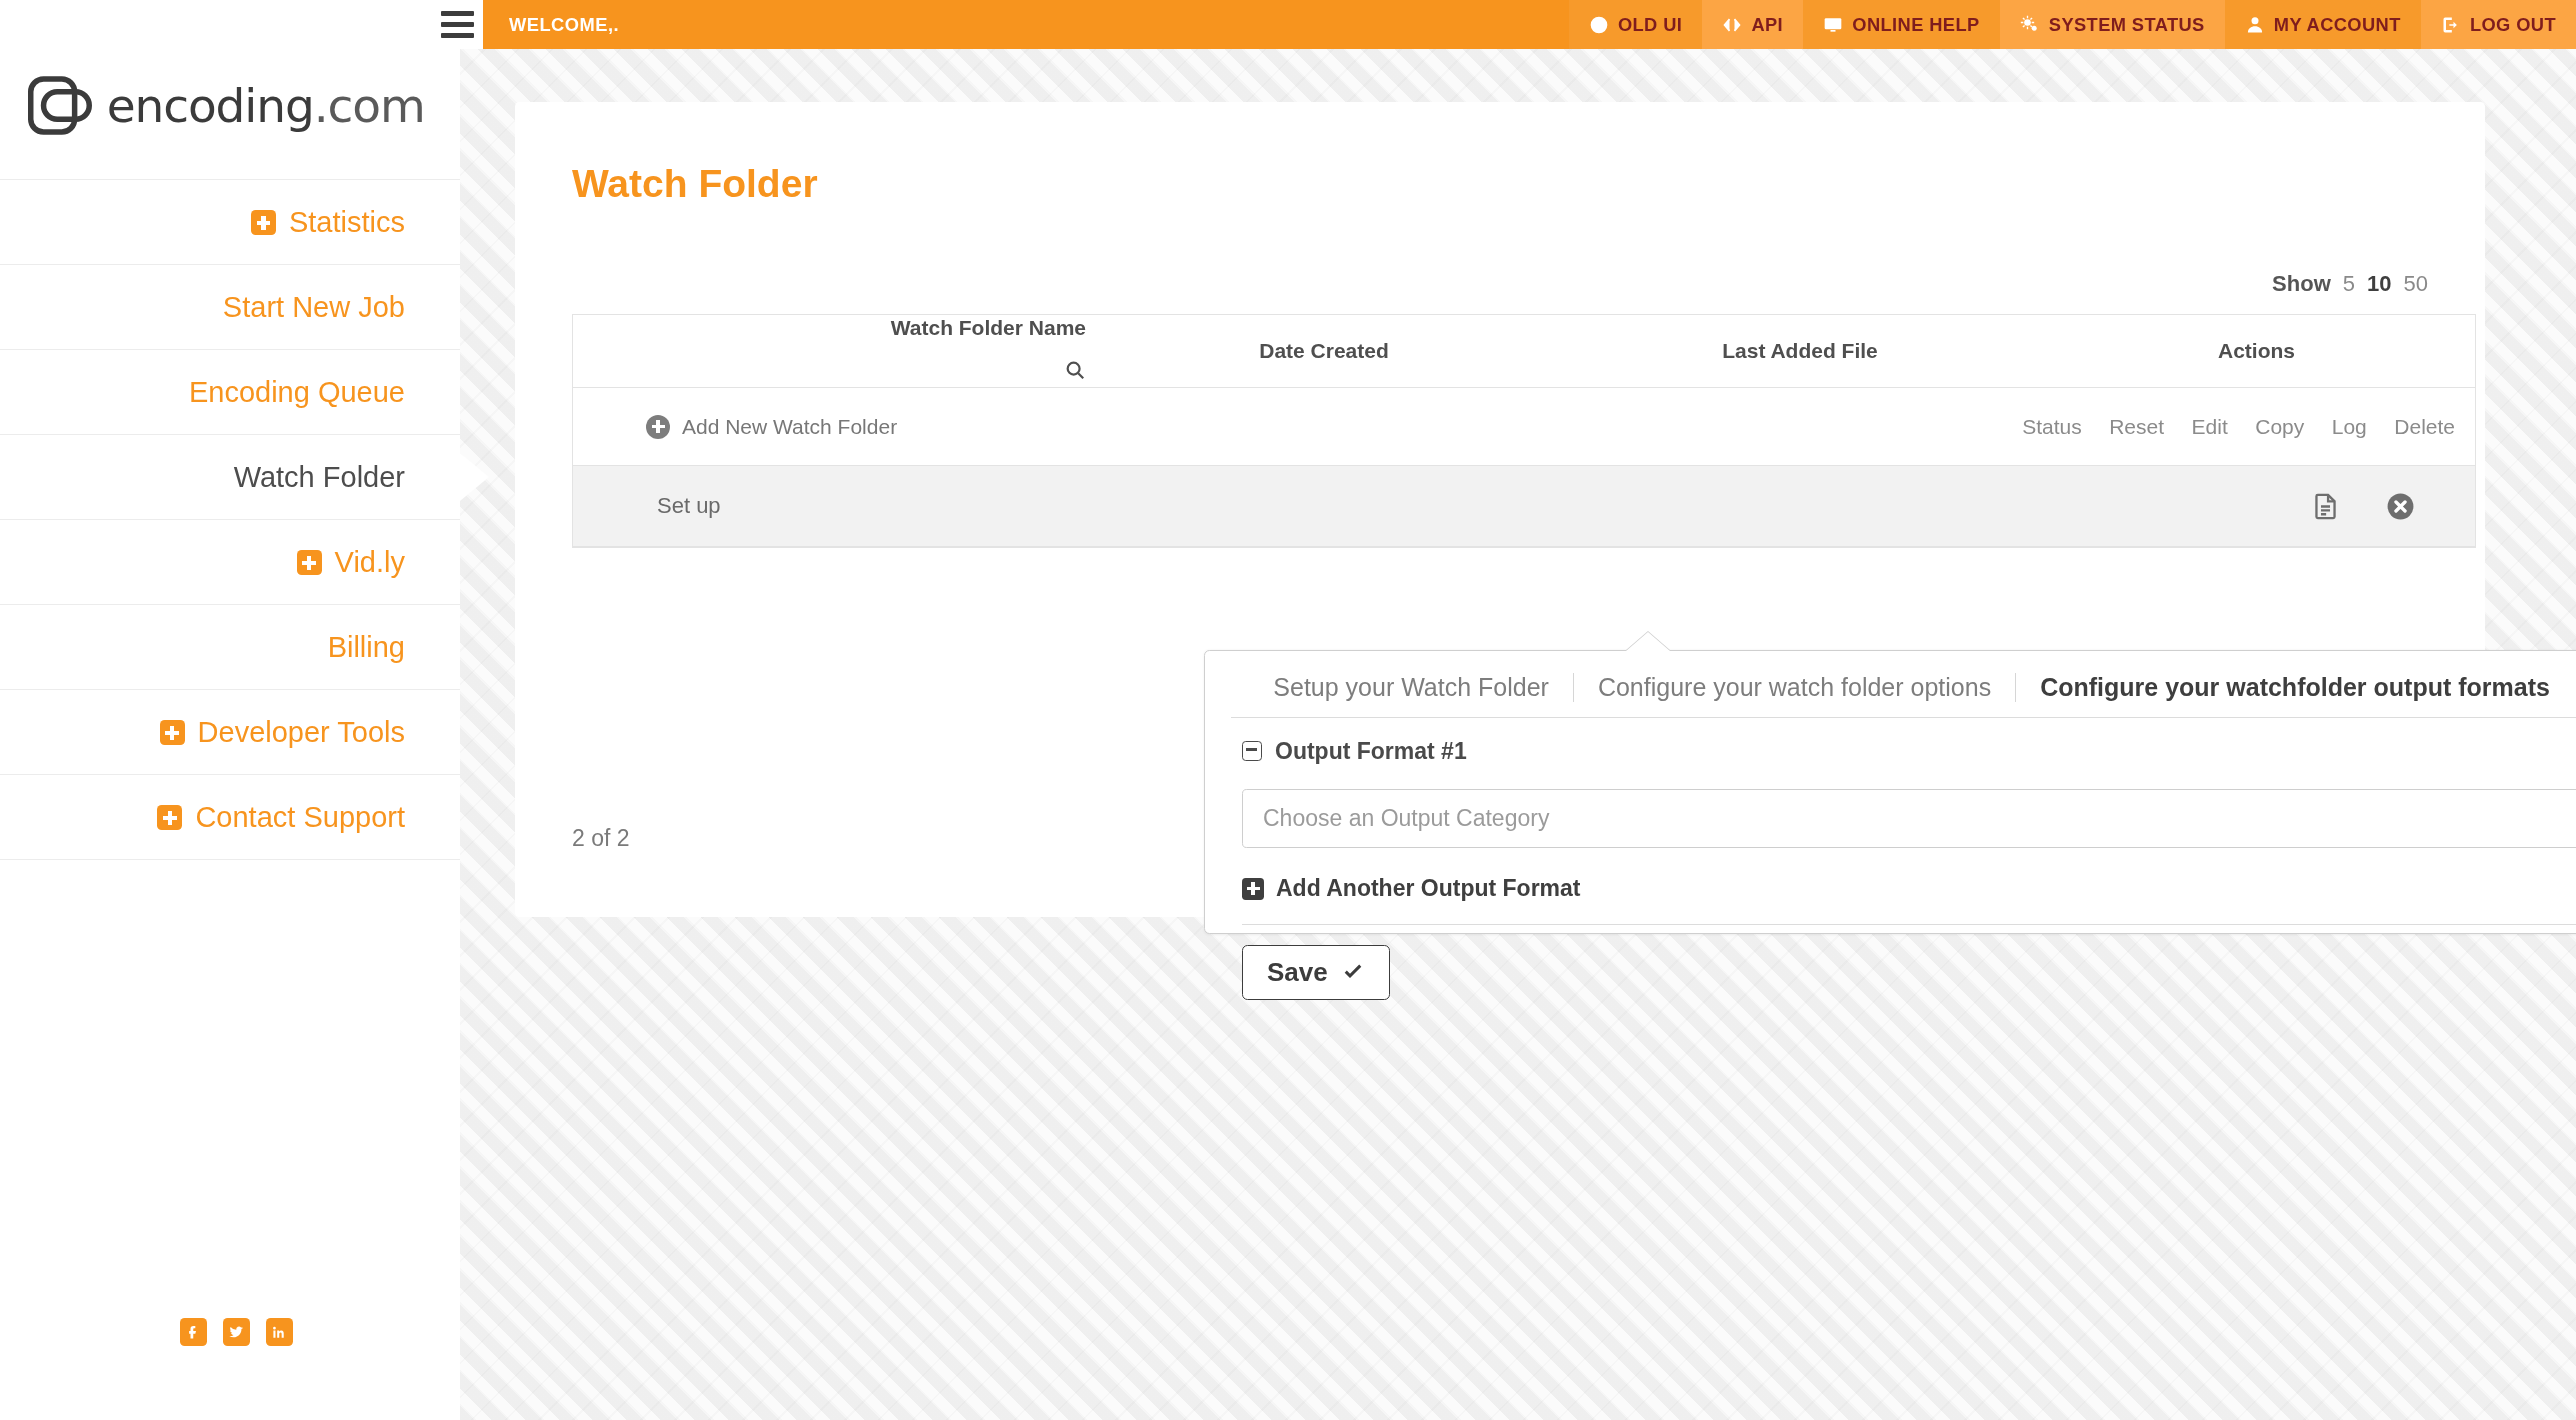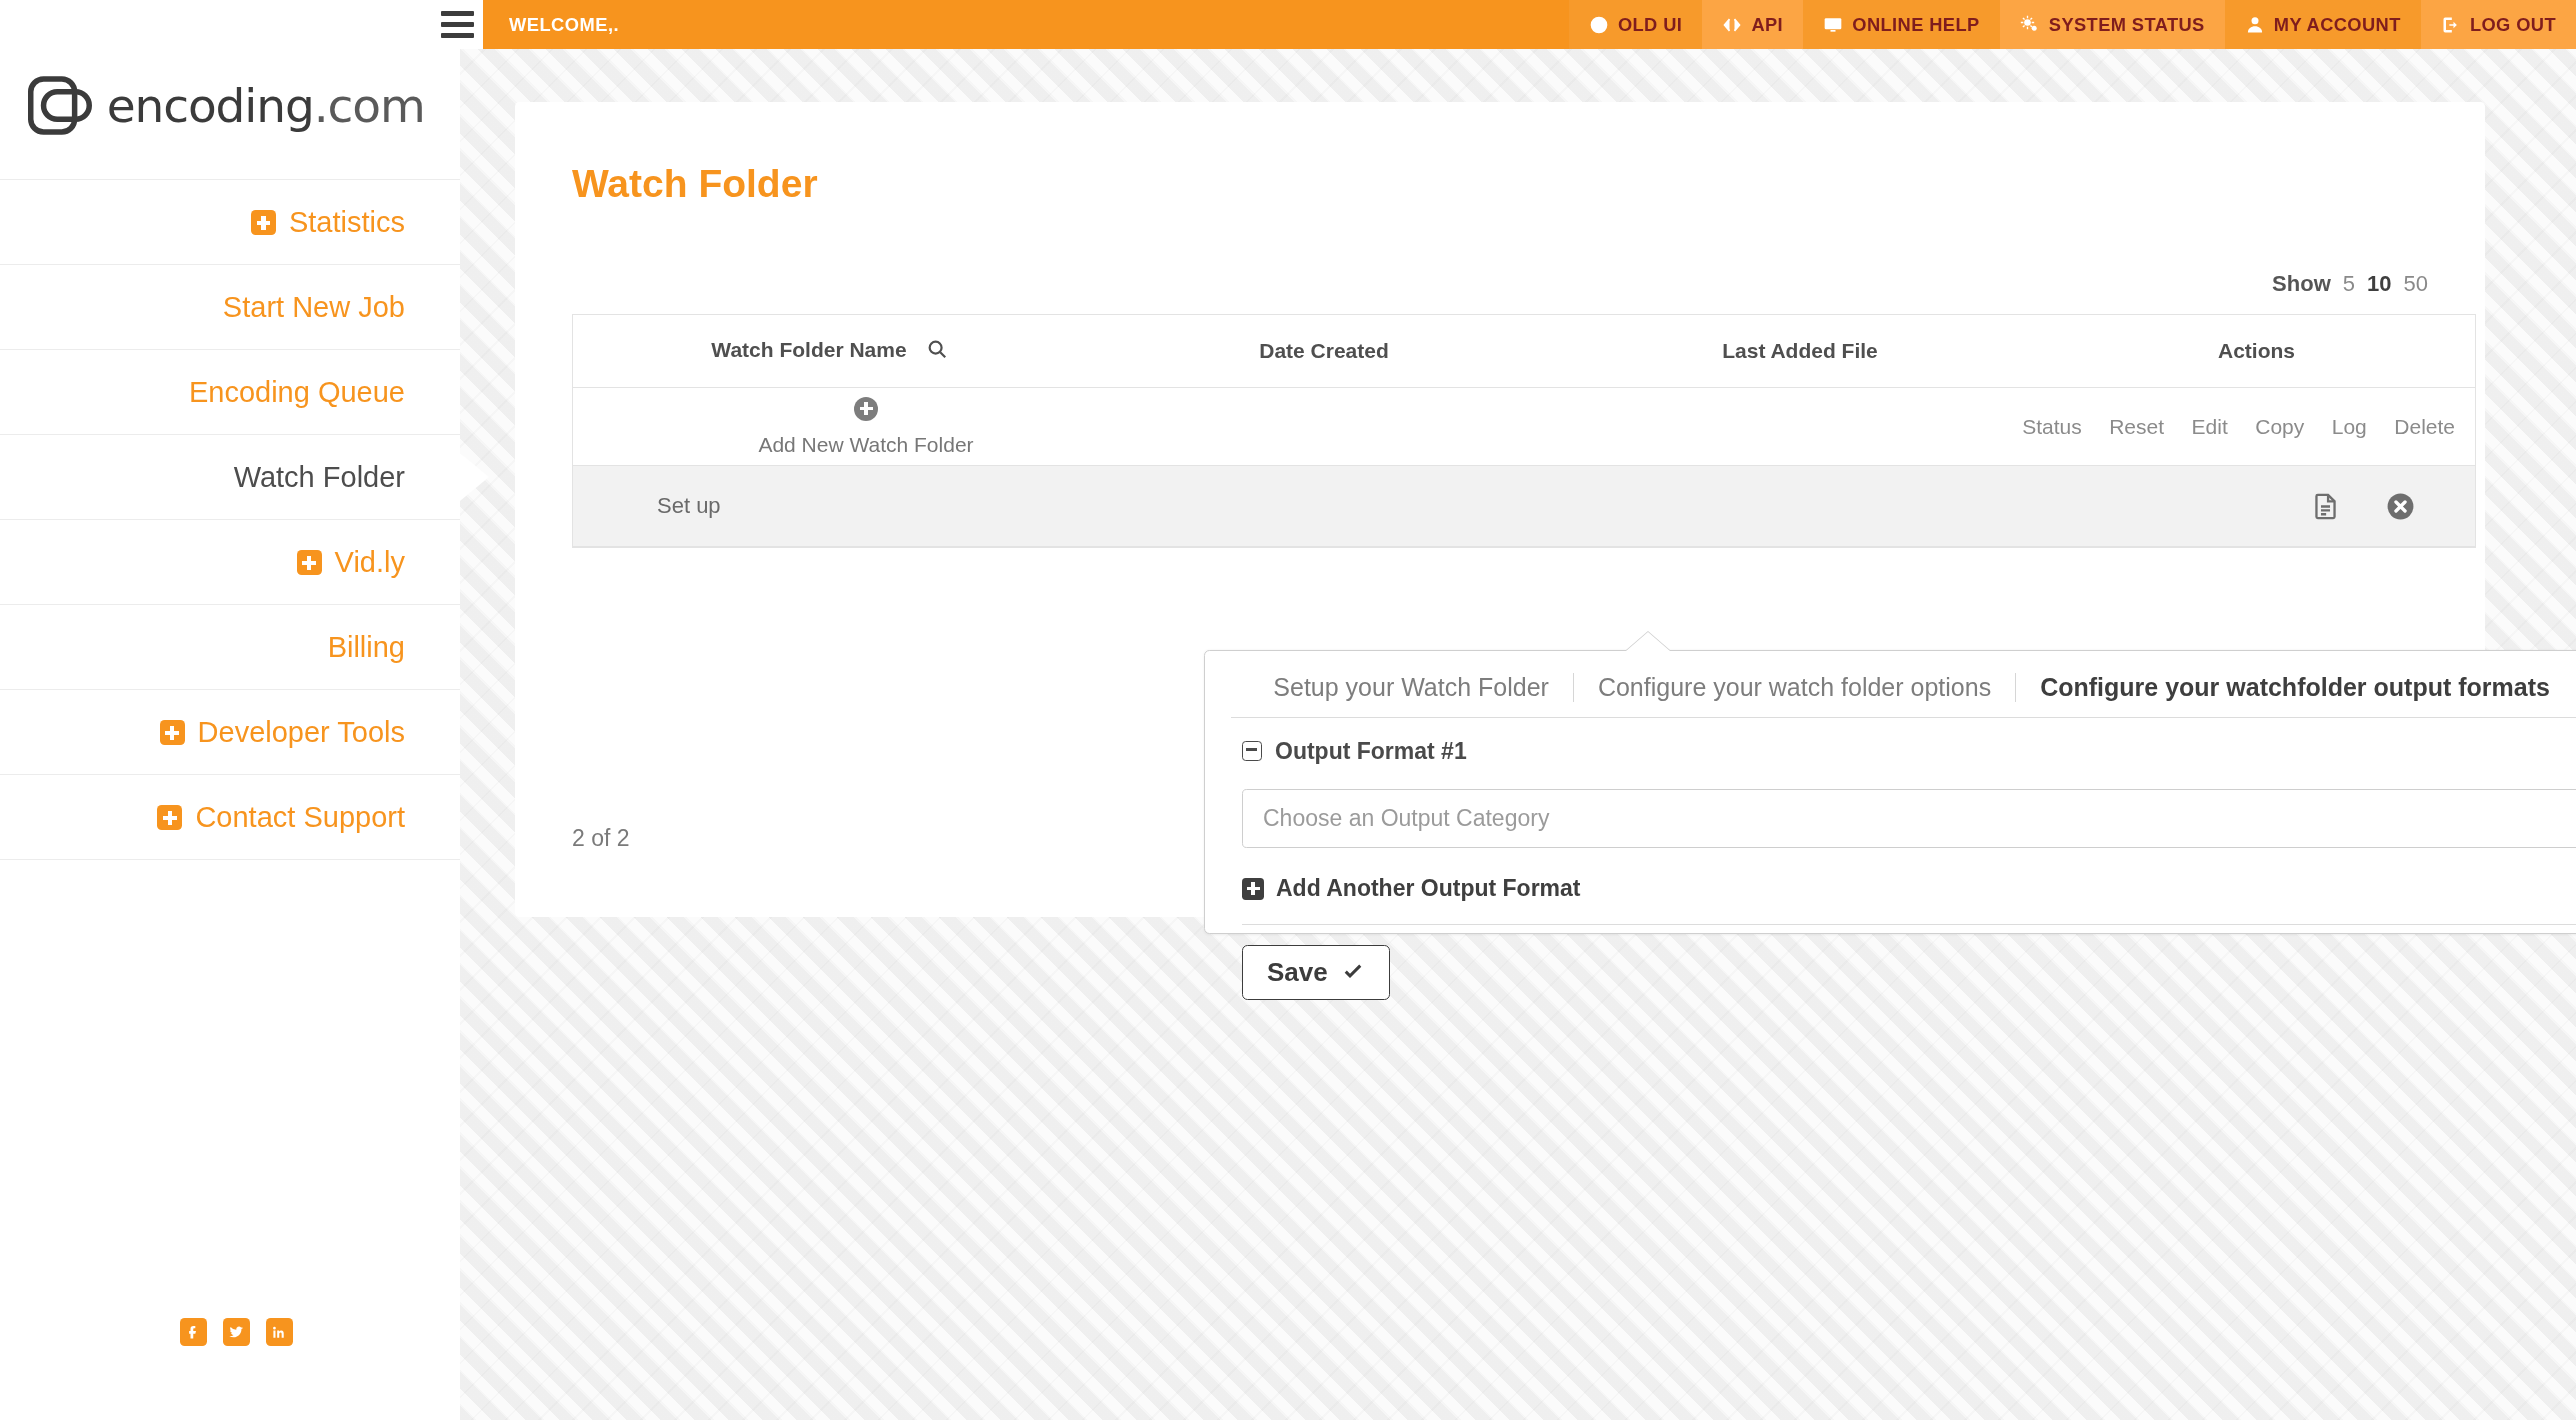--- a/index.html
+++ b/index.html
@@ -152,34 +152,34 @@
     position: absolute; left: 57px; top: 212px;
     width: 1904px;
     border: 0.9px solid #e3e3e3;
     background: #fff;
   }
   .thead {
     display: flex; height: 73px; align-items: center;
     border-bottom: 0.9px solid #e3e3e3;
     font-size: 21px; font-weight: bold; color: #4f4f4f;
   }
-  .col-name   { width: 513px; display: flex; align-items: flex-start; justify-content: center; gap: 19px; }
+  .col-name   { width: 513px; display: flex; align-items: flex-end; justify-content: center; gap: 19px; flex-direction: column; }
   .col-date   { width: 476px; text-align: center; }
   .col-last   { width: 476px; text-align: center; }
   .col-act    { flex: 1; text-align: center; }
   .search-icon svg { width: 22px; height: 22px; stroke: #4f4f4f; fill: none; stroke-width: 2.4; }
 
   .trow {
     display: flex; height: 78px; align-items: center;
     border-bottom: 0.9px solid #e3e3e3;
     font-size: 21px; color: #777;
   }
   .add-cell {
     width: 513px; display: flex; align-items: center; gap: 12px;
-    padding-left: 73px; cursor: pointer; flex-direction: column;
+    padding-left: 73px; cursor: pointer;
   }
   .plus-circle {
     width: 24px; height: 24px; border-radius: 50%;
     background: #7d7d7d; position: relative; flex: none;
   }
   .plus-circle::before, .plus-circle::after { content:""; position:absolute; background:#fff; }
   .plus-circle::before { width: 13px; height: 3.7px; left: 5.5px; top: 10px; }
   .plus-circle::after  { width: 3.7px; height: 13px; left: 10px; top: 5.5px; }
   .act-links {
     flex: 1; display: flex; justify-content: flex-end; align-items: center;

